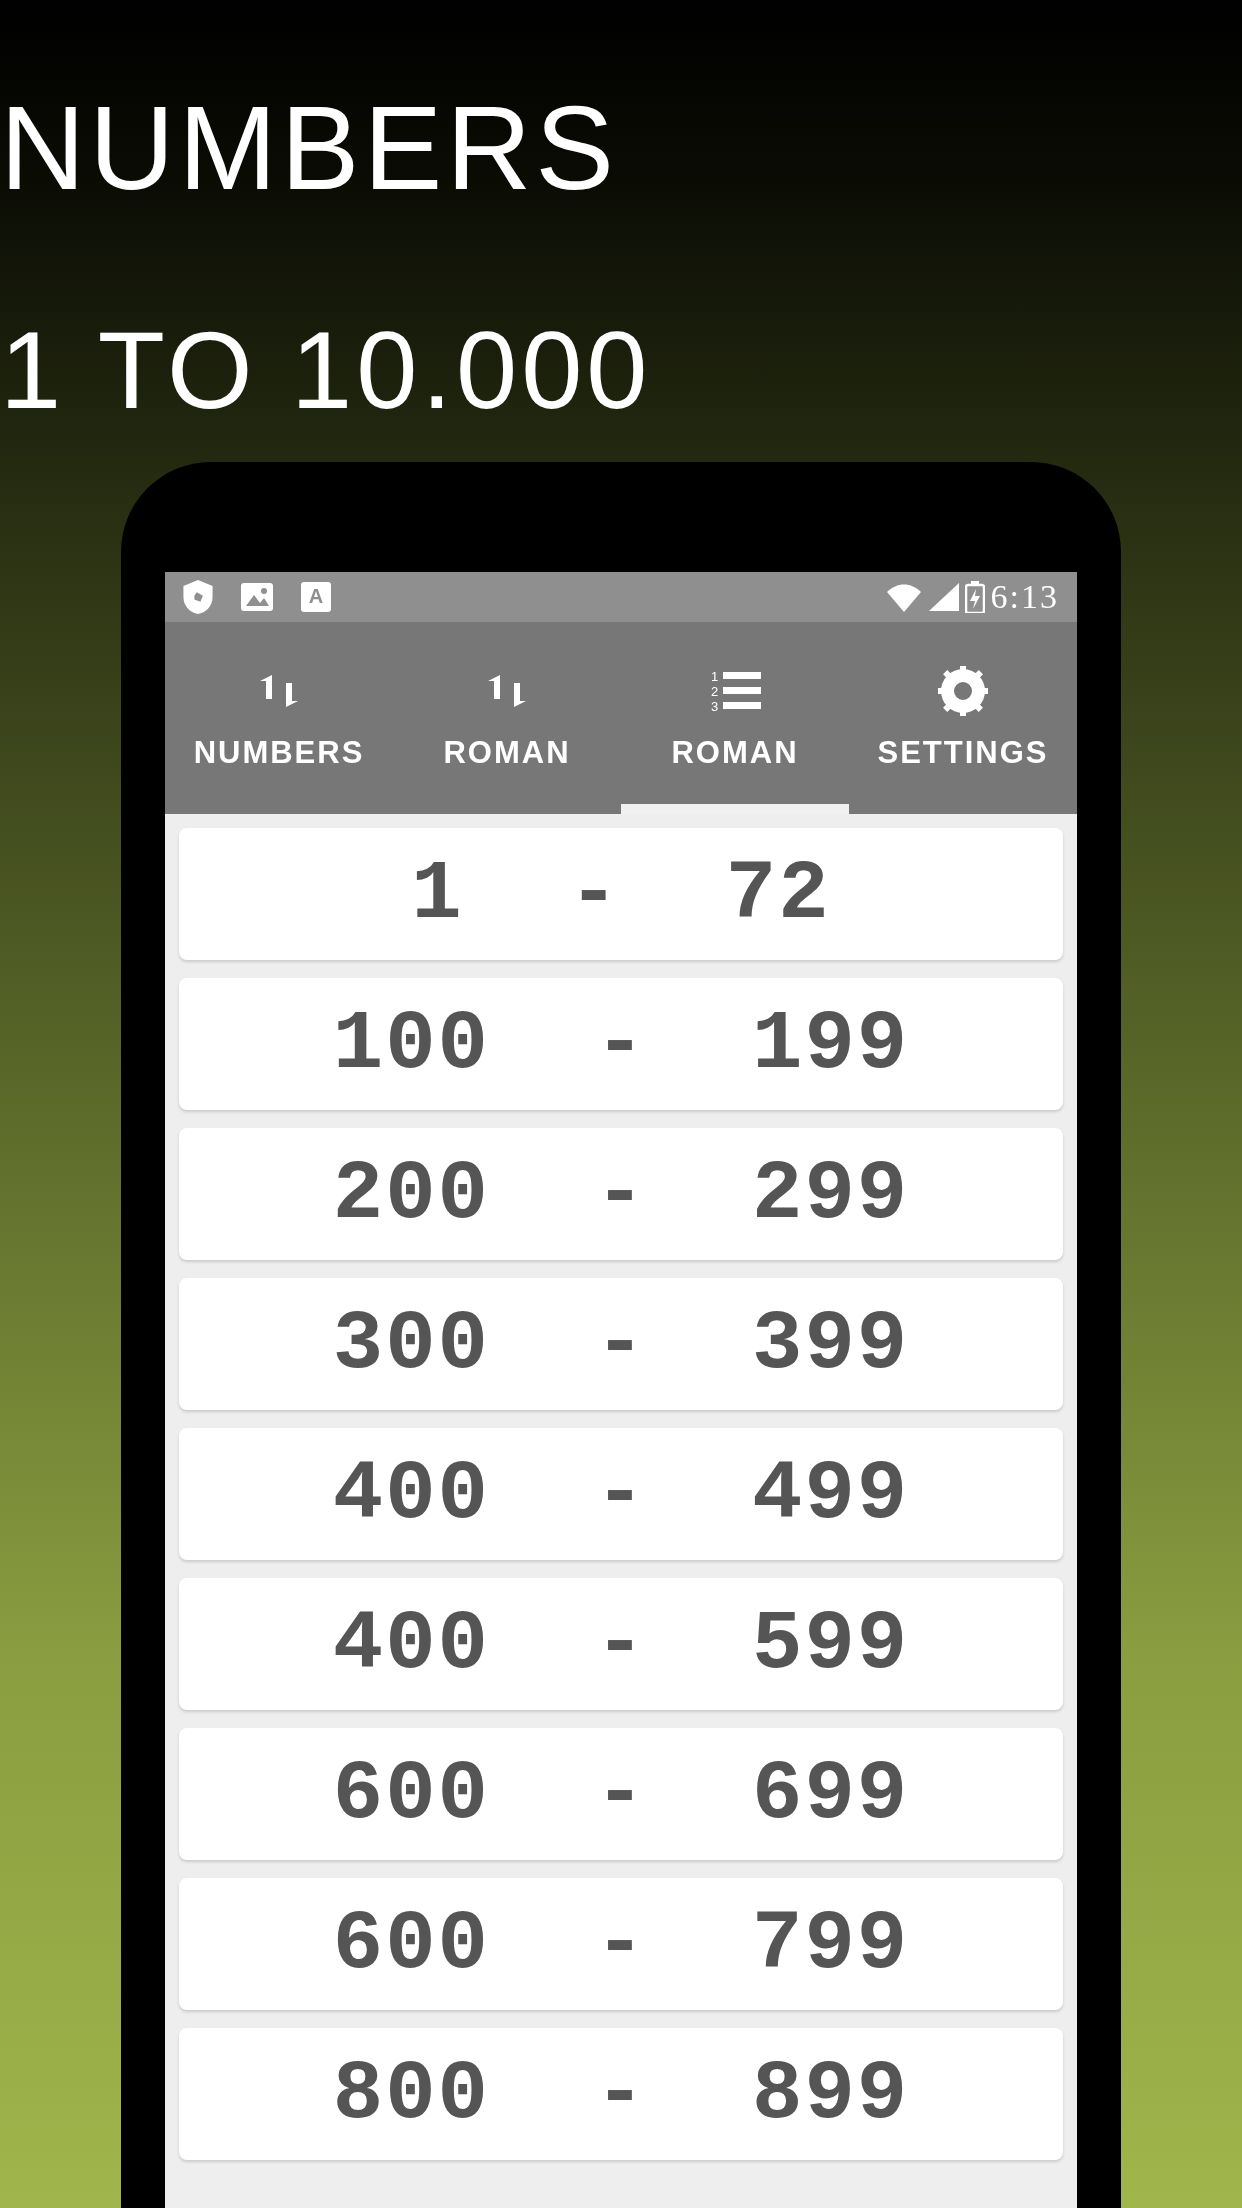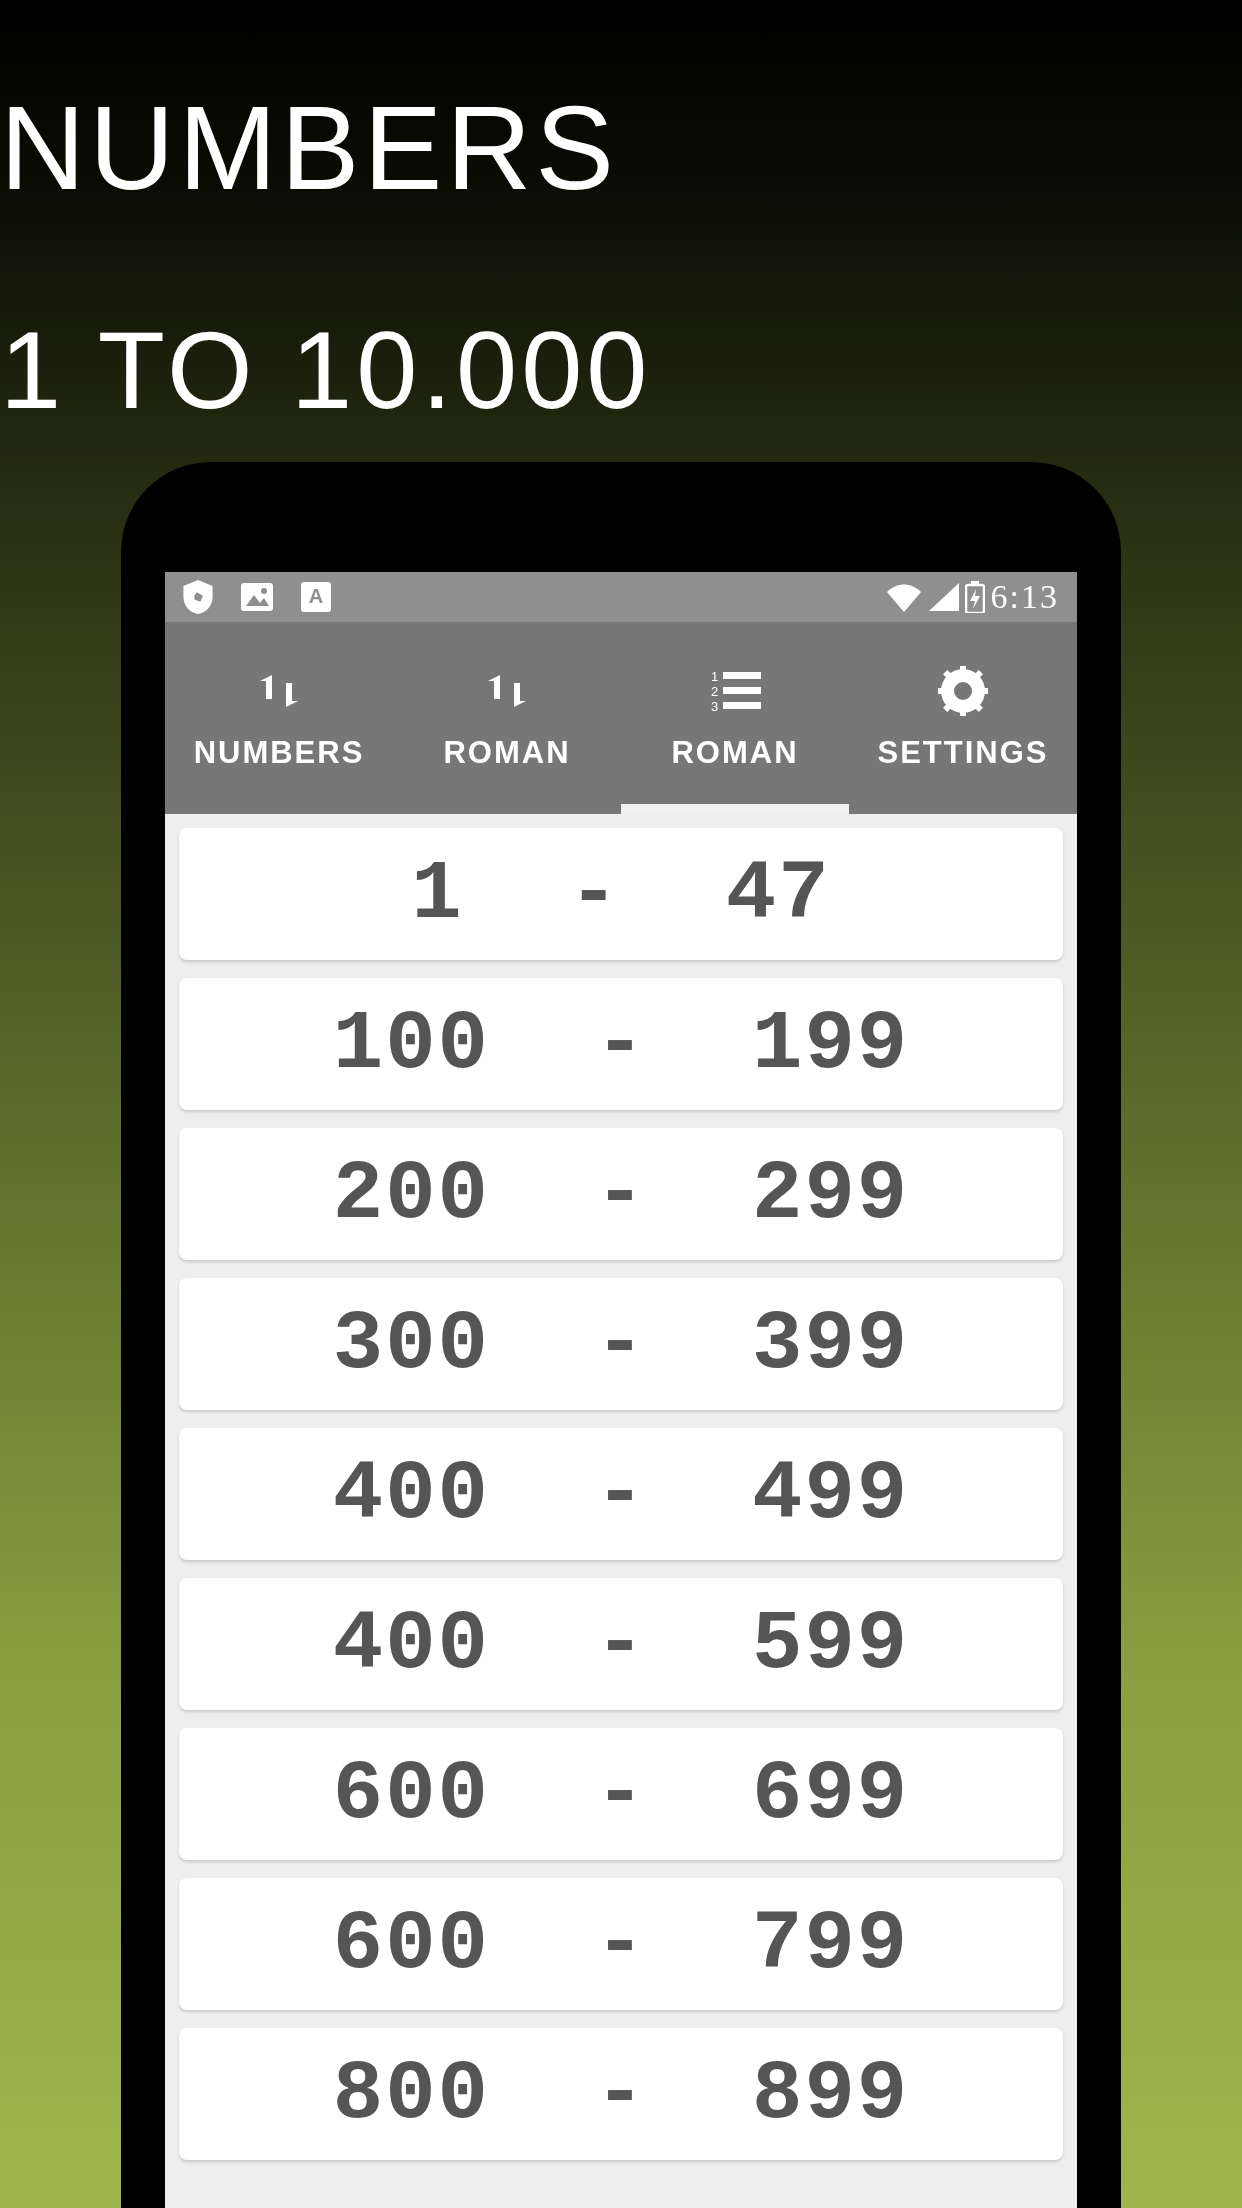--- a/index.html
+++ b/index.html
@@ -241,21 +241,21 @@
                 </g>
                 <circle cx="25" cy="25" r="8" fill="#777"></circle>
               </svg>
             </div>
             <div class="tab-label">SETTINGS</div>
           </div>
         </div>
 
       <div class="list" id="rangelist">
           <div class="card">
-            <div class="card-text">1  -  47</div>
+            <div class="card-text">1  -  72</div>
           </div>
           <div class="card">
             <div class="card-text">100  -  199</div>
           </div>
           <div class="card">
             <div class="card-text">200  -  299</div>
           </div>
           <div class="card">
             <div class="card-text">300  -  399</div>
           </div>

